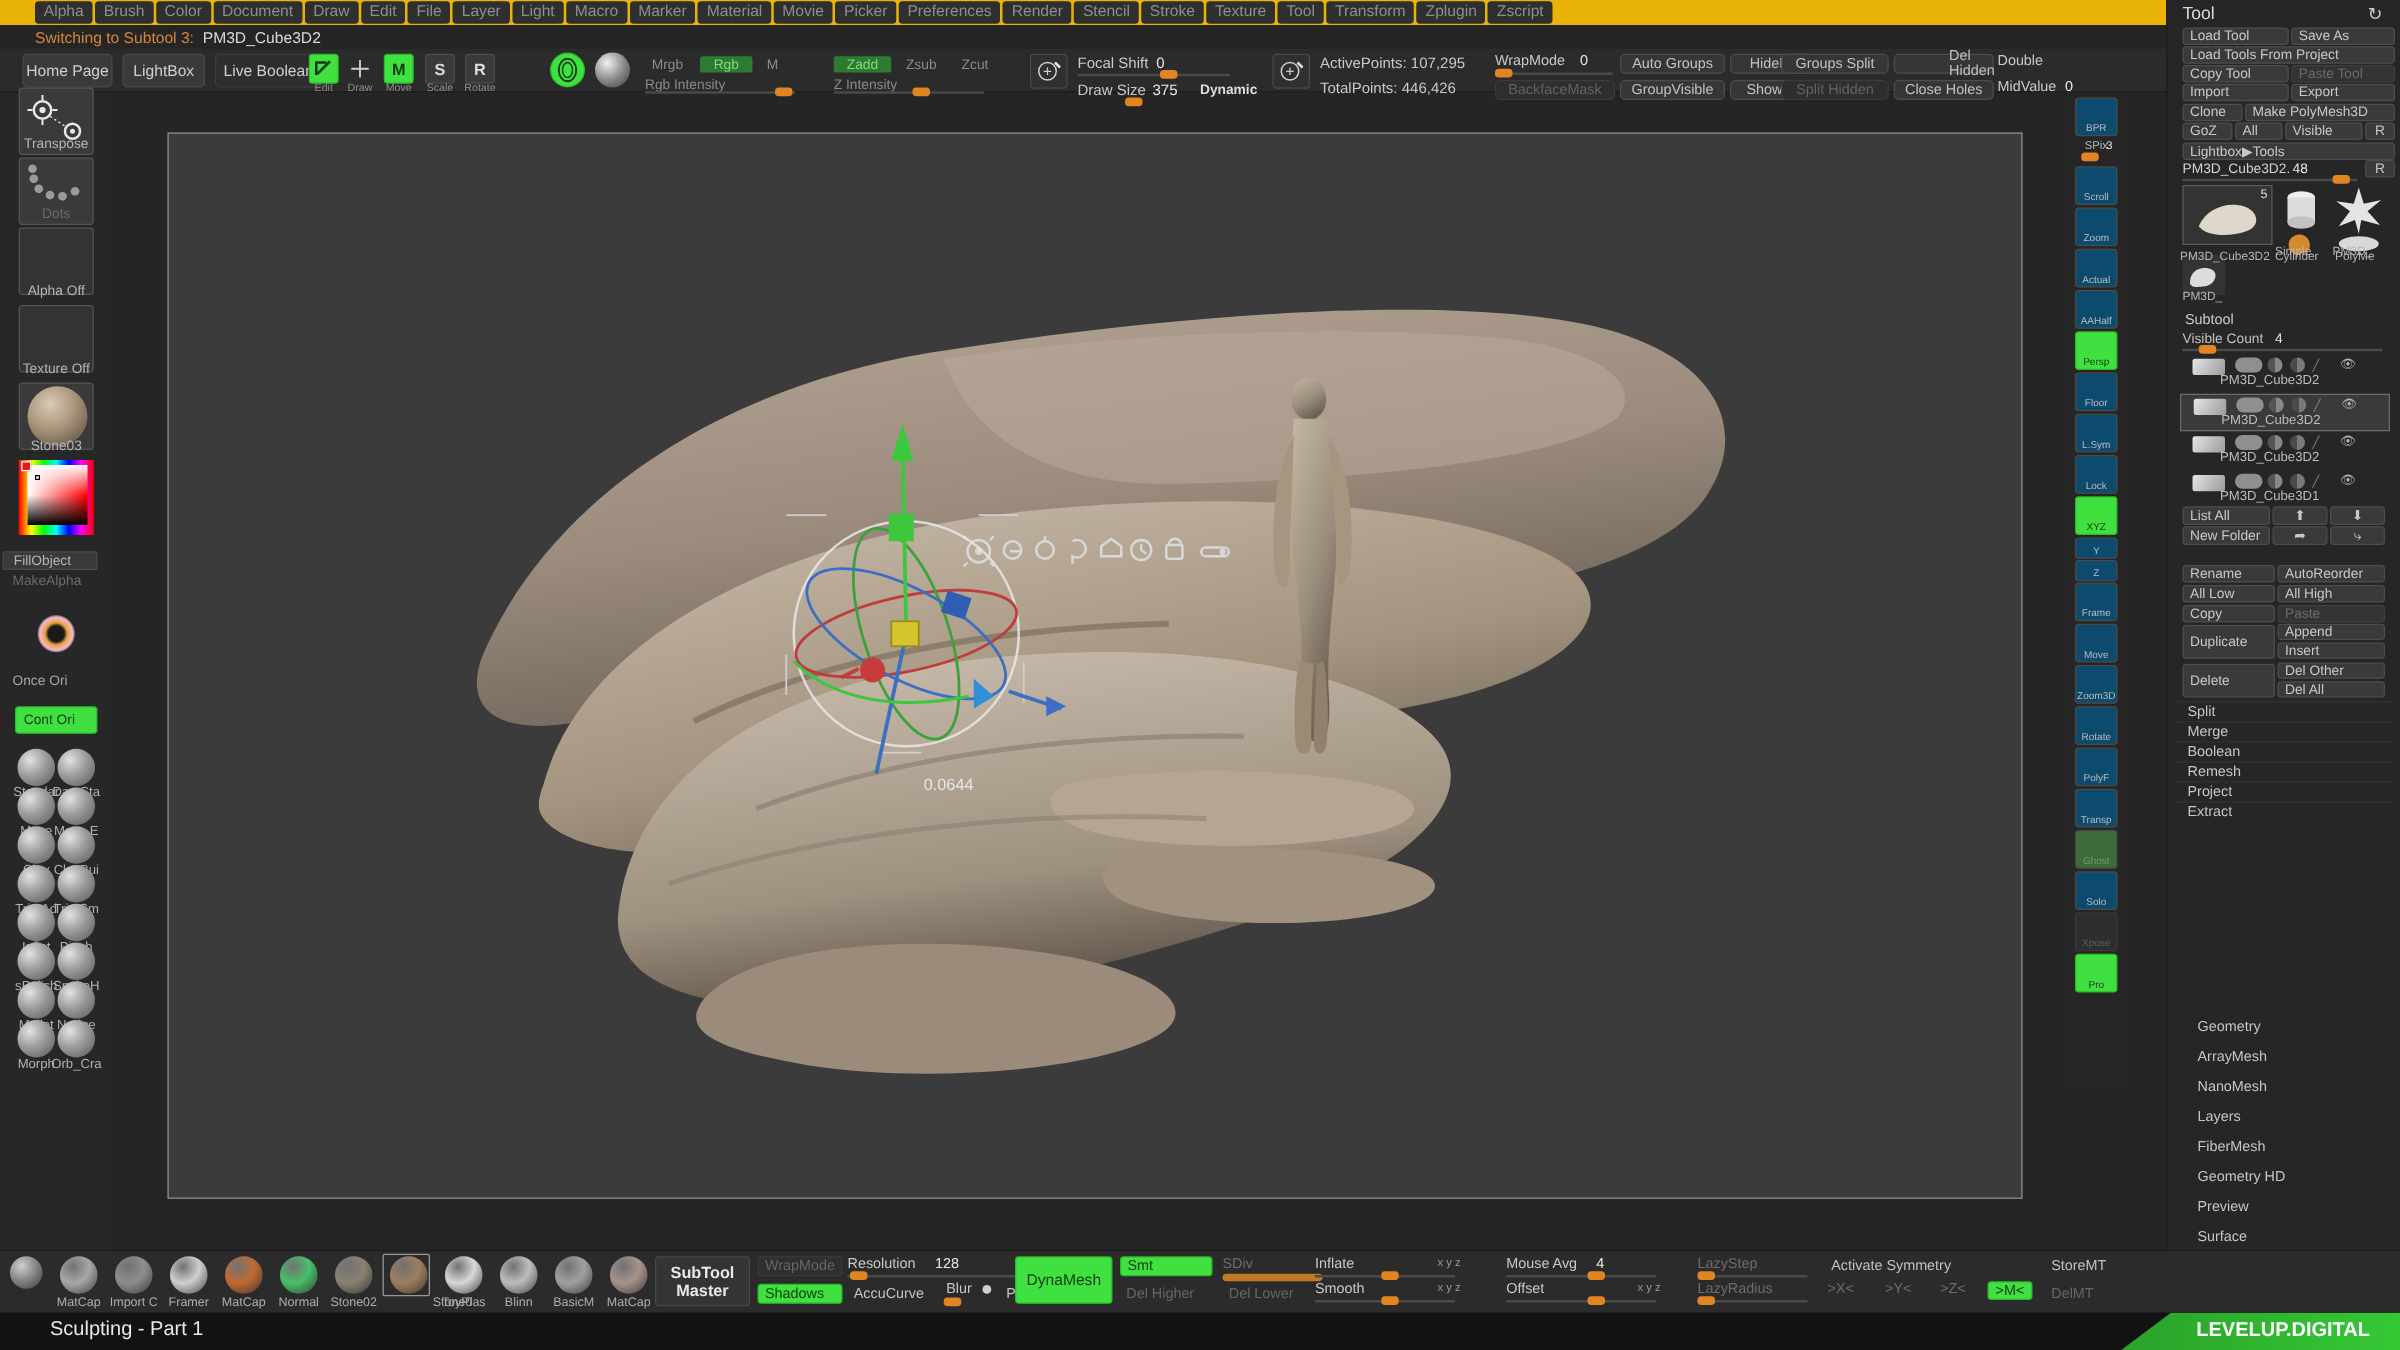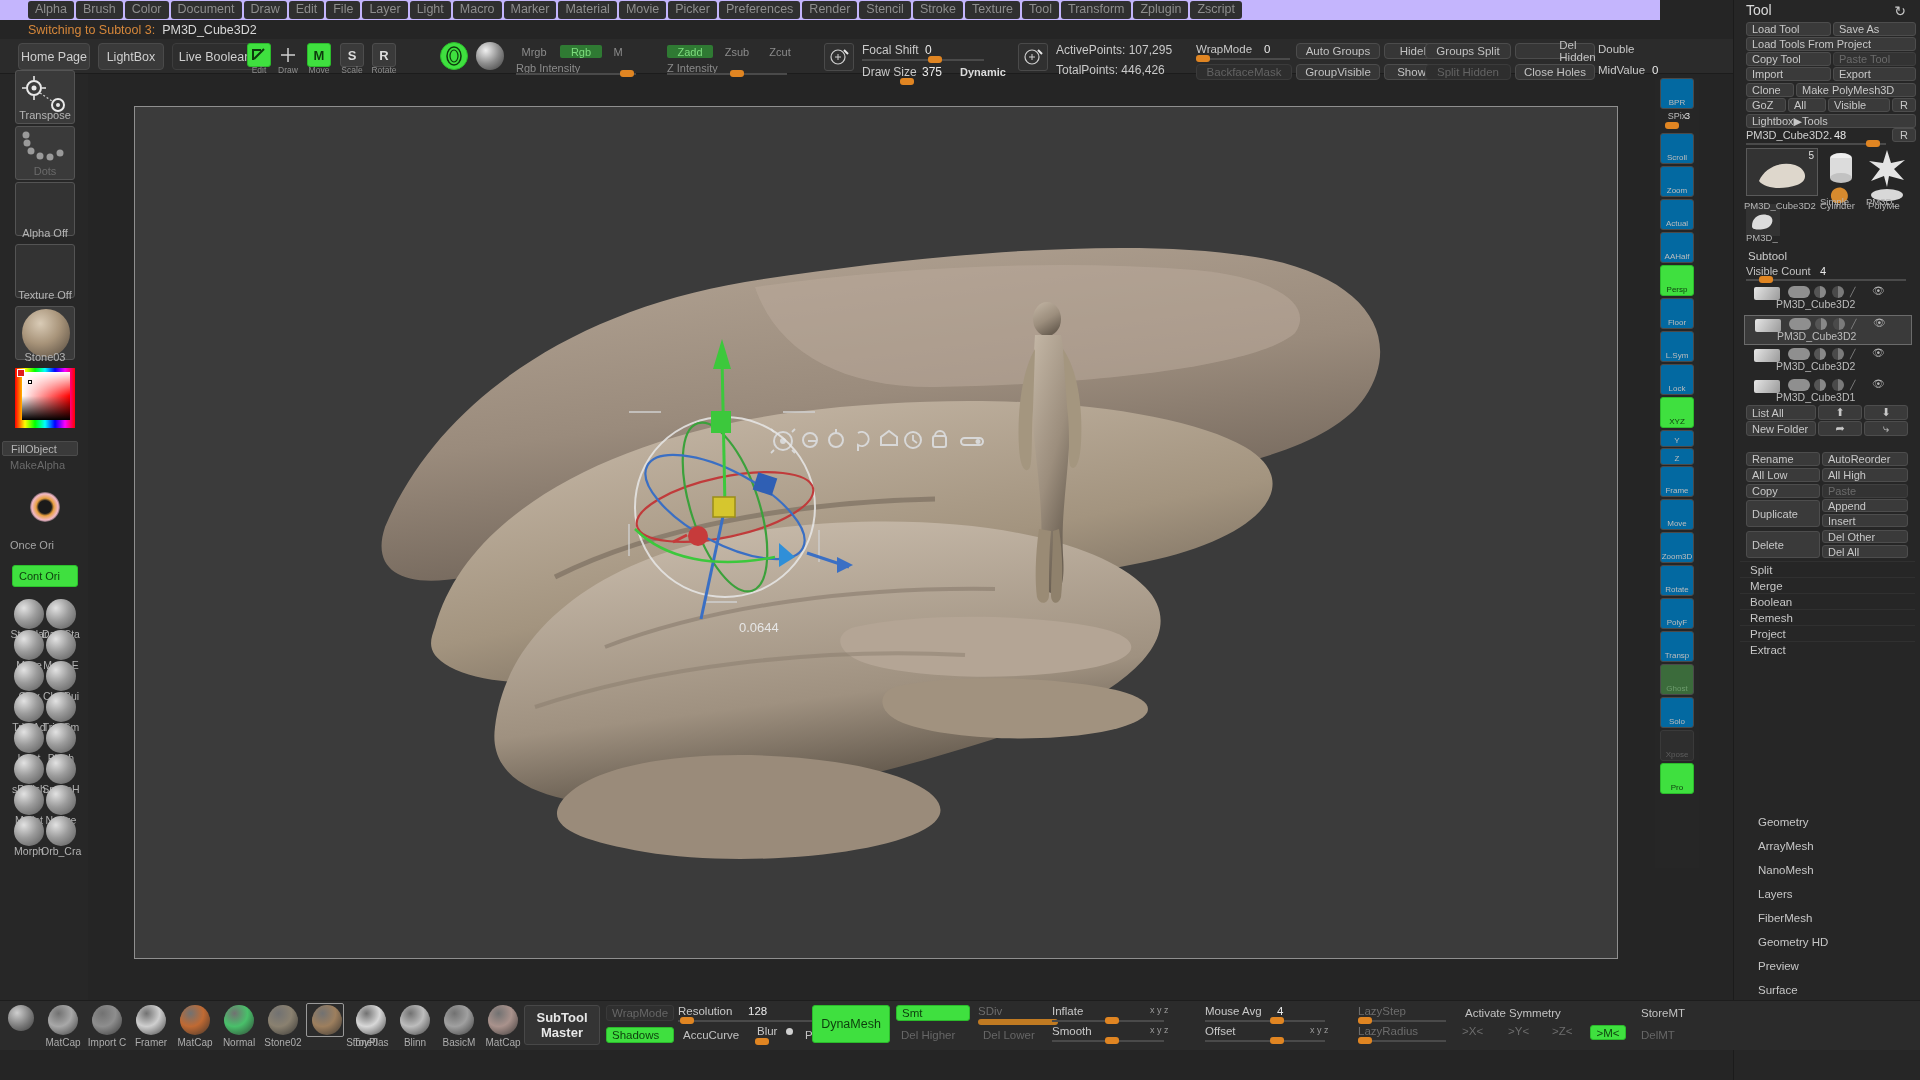--- a/index.html
+++ b/index.html
@@ -7,22 +7,22 @@
   body{
     width:1920px; height:1080px; overflow:hidden; position:relative;
     font-family:"Liberation Sans", sans-serif;
     color:#b9b9b9; font-size:12px;
     -webkit-font-smoothing:antialiased;
   }
   .app{ position:absolute; inset:0; background:#252525; }
 
   
   .menubar{
-    position:absolute; left:0; top:0; width:1660px; height:20px;
-    background:#c4b5fd; display:flex; align-items:center; padding-left:28px; gap:2px;
+    position:absolute; left:0; top:0; width:1920px; height:20px;
+    background:#eab308; display:flex; align-items:center; padding-left:28px; gap:2px;
   }
   .menubar .mi{
     font-size:12.5px; color:#8e8e8e; padding:2px 7px 3px 7px; border-radius:3px;
     background:#2f2f2f; line-height:13px;
   }
   .menubar .mi:first-child{ margin-left:0; }
 
   
   .statusline{
     position:absolute; left:0; top:20px; width:1920px; height:19px;
@@ -87,21 +87,21 @@
     position:absolute; left:134px; top:106px; width:1484px; height:853px;
     background:#3b3b3b; border:1px solid #8f8f8f;
   }
   .canvas-inner{ position:absolute; inset:0; overflow:hidden; }
 
   
   .rstrip{
     position:absolute; left:1655px; top:78px; width:44px; height:790px; background:#262626;
   }
   .ritem{
-    position:absolute; left:5px; width:34px; background:#0369a1; border:1px solid #4a4a4a;
+    position:absolute; left:5px; width:34px; background:#0c4a6e; border:1px solid #4a4a4a;
     border-radius:3px; display:flex; flex-direction:column; align-items:center; justify-content:flex-end;
     font-size:8px; color:#bdbdbd; padding-bottom:1px;
   }
   .ritem.on{ background:#3fe03f; border-color:#2bbb2b; color:#0e3d0e; }
   .ritem.dim{ color:#5e5e5e; background:#2e2e2e; border-color:#3a3a3a; }
 
   
   .rpanel{
     position:absolute; left:1733px; top:0; width:187px; height:1080px; background:#262626;
     border-left:1px solid #1b1b1b;
@@ -794,13 +794,17 @@
     <div class="bbtn" style="left:1460px;top:4px;width:148px;height:16px;background:none;border:none;">Activate Symmetry</div>
     <div style="position:absolute;left:1462px;top:24px;font-size:11.5px;color:#6c6c6c;">&gt;X&lt;</div>
     <div style="position:absolute;left:1508px;top:24px;font-size:11.5px;color:#6c6c6c;">&gt;Y&lt;</div>
     <div style="position:absolute;left:1552px;top:24px;font-size:11.5px;color:#6c6c6c;">&gt;Z&lt;</div>
     <div class="bbtn on ctr" style="left:1590px;top:24px;width:36px;height:15px;">&gt;M&lt;</div>
 
     <div class="bbtn" style="left:1636px;top:4px;width:62px;height:16px;background:none;border:none;">StoreMT</div>
     <div class="bbtn off" style="left:1636px;top:26px;width:62px;height:16px;background:none;border:none;">DelMT</div>
   </div>
 
+  <div class="footer">
+    <div class="foot-title">Sculpting - Part 1</div>
+    <div class="foot-brand">LEVELUP.DIGITAL</div>
+  </div>
 </div>
 
 </body></html>

